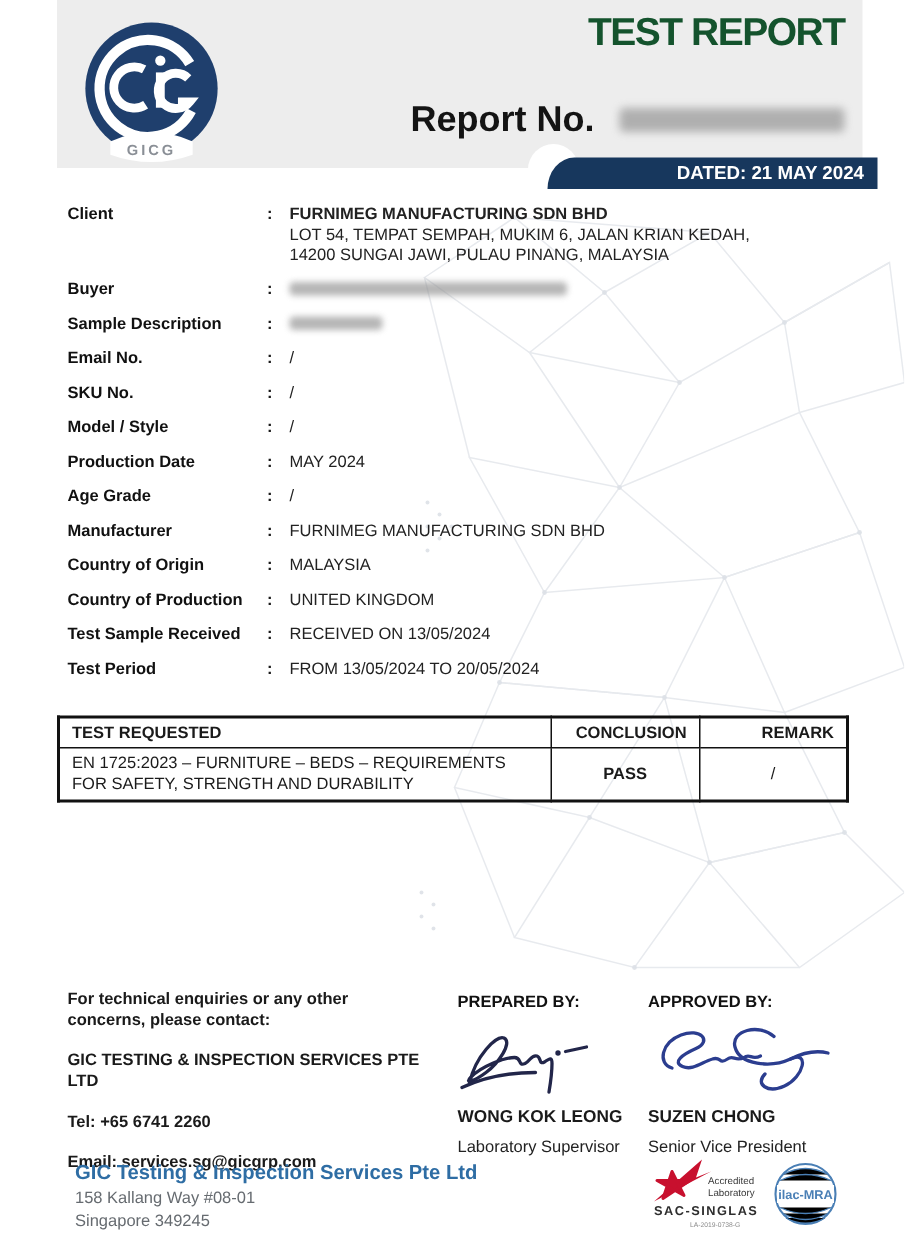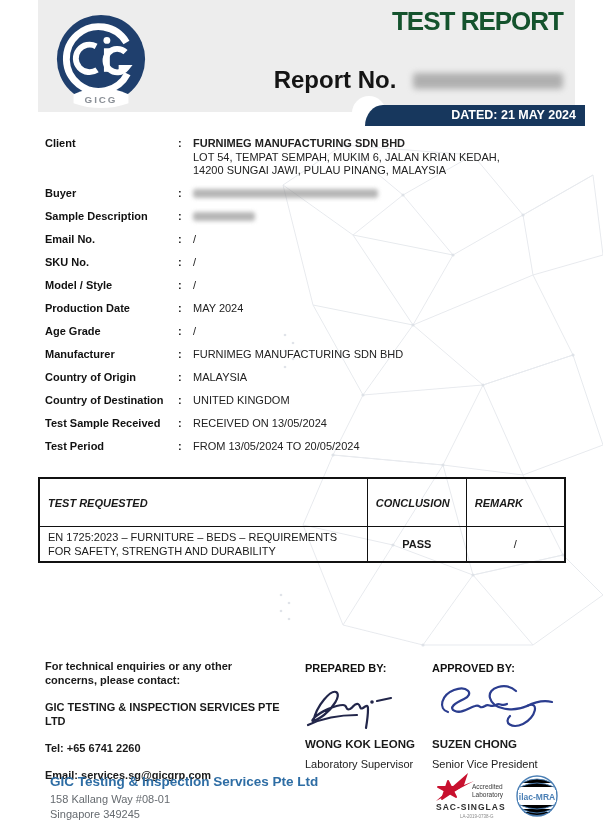--- a/index.html
+++ b/index.html
@@ -28,23 +28,23 @@
   .fcolon{width:15px;flex:none;font-weight:bold;}
   .fvalue{flex:1;color:#222;}
   .fvalue .bold{font-weight:bold;}
   .blur-buyer{width:185px;height:9px;filter:blur(2px);}
   .blur-sample{width:62px;height:9px;filter:blur(2px);}
 
   
   .testtable{position:absolute;left:38px;top:477px;width:528px;border-collapse:collapse;font-size:11px;}
   .testtable th,.testtable td{border:1px solid #111;}
   .testtable{border:2px solid #111;}
-  .testtable th{font-weight:bold;padding:17px 8px;height:13px;font-style:italic;}
+  .testtable th{font-weight:bold;padding:3px 8px;height:13px;}
   .th-left{text-align:left;}
-  .th-c{text-align:left;}
+  .th-c{text-align:right;}
   .td-test{padding:3px 8px;line-height:14px;}
   .td-c{text-align:center;font-weight:bold;}
   .td-r{text-align:center;}
   .col-test{width:330px;}.col-conc{width:99px;}.col-rem{width:99px;}
 
   
   .remarks{position:absolute;left:38px;top:551px;width:532px;font-size:11px;line-height:15px;color:#222;}
   .remarks .head{font-weight:bold;color:#111;margin-bottom:9px;}
 
   
@@ -195,21 +195,21 @@
       <div class="fvalue">FURNIMEG MANUFACTURING SDN BHD</div>
     </div>
 
     <div class="frow">
       <div class="flabel">Country of Origin</div>
       <div class="fcolon">:</div>
       <div class="fvalue">MALAYSIA</div>
     </div>
 
     <div class="frow">
-      <div class="flabel">Country of Destination</div>
+      <div class="flabel">Country of Production</div>
       <div class="fcolon">:</div>
       <div class="fvalue">UNITED KINGDOM</div>
     </div>
 
     <div class="frow">
       <div class="flabel">Test Sample Received</div>
       <div class="fcolon">:</div>
       <div class="fvalue">RECEIVED ON 13/05/2024</div>
     </div>
 

